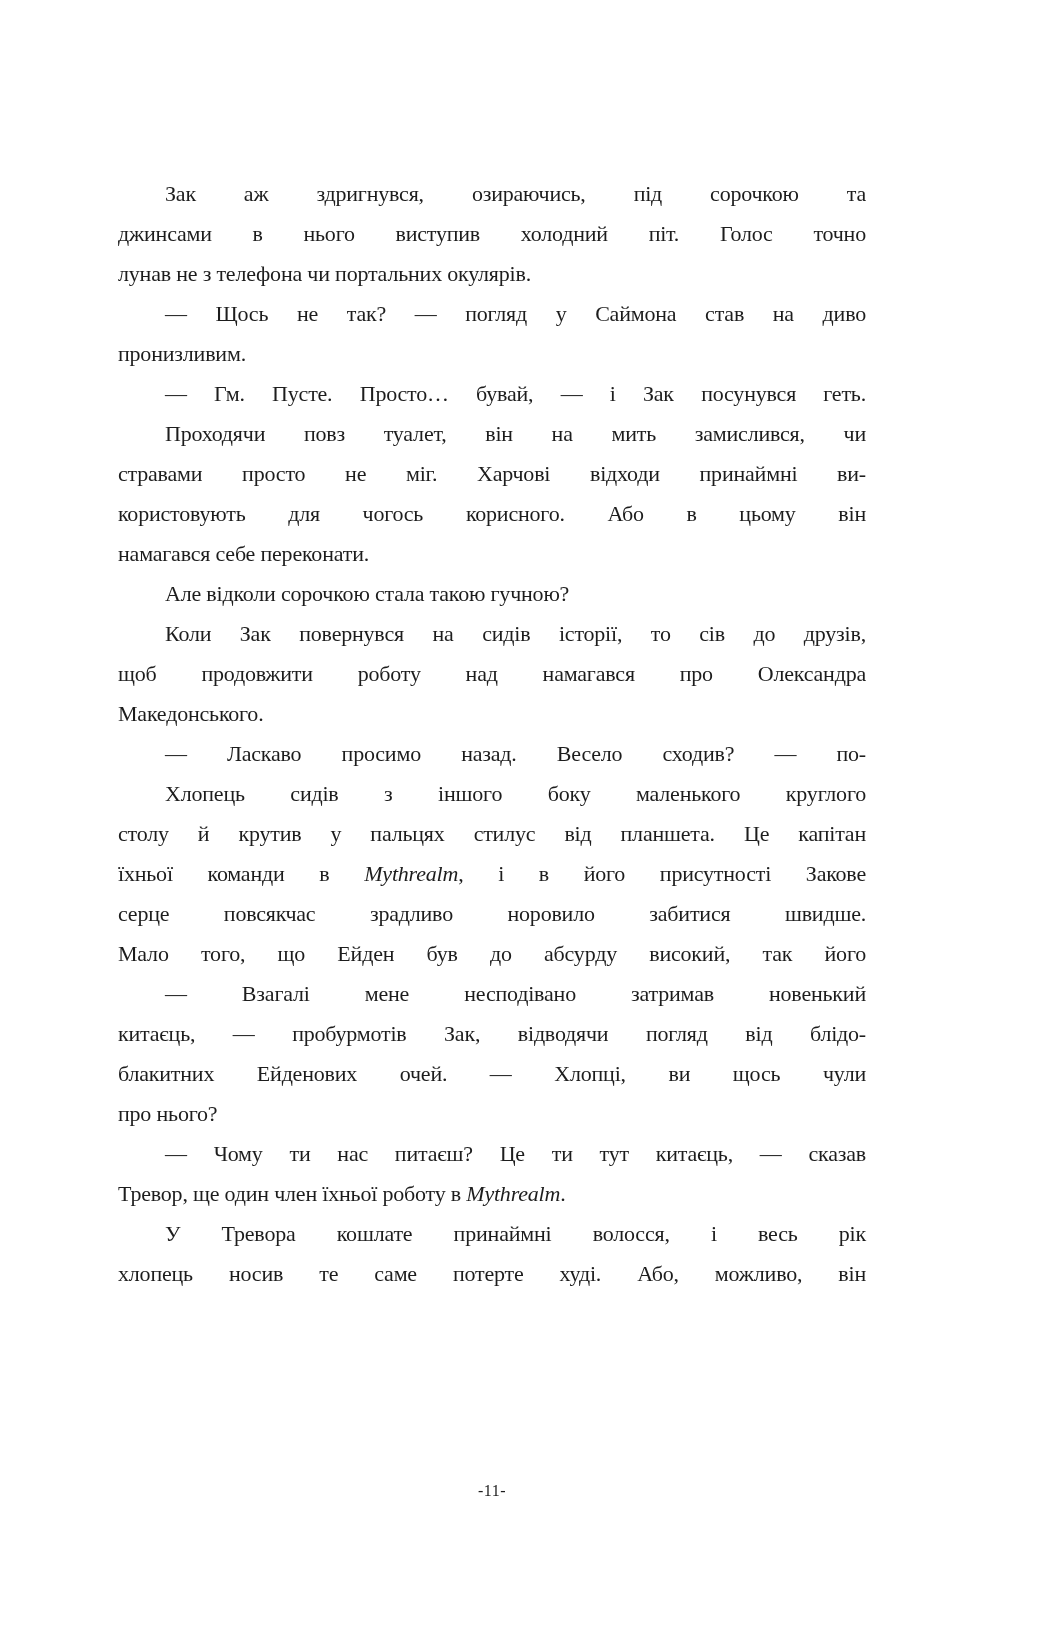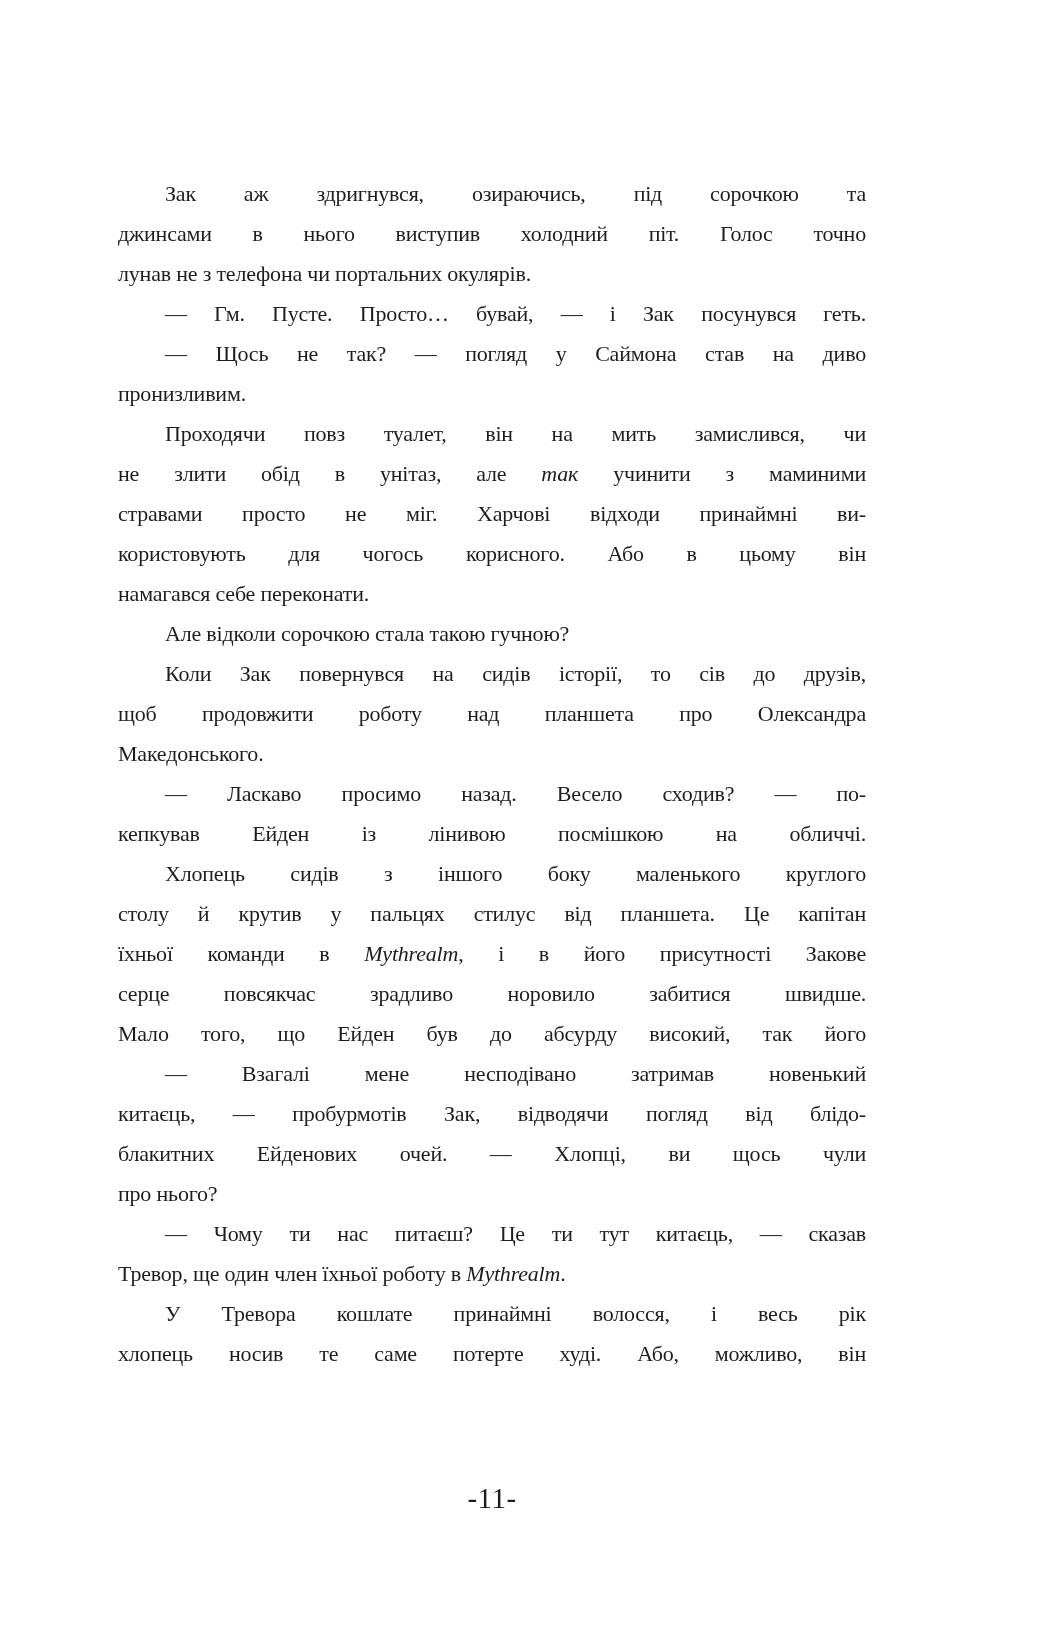--- a/index.html
+++ b/index.html
@@ -44,60 +44,58 @@
   }
   .line .it {
     font-style: italic;
   }
   .page-number {
     position: absolute;
     left: 118px;
     top: 1482px;
     width: 748px;
     text-align: center;
-    font-size: 29px;
+    font-size: 16px;
     letter-spacing: 0.5px;
     color: var(--ink);
   }
 </style>
 </head>
 <body>
 
 <div class="page">
   <div class="text-block" id="text-block">
       <div>
         <div class="line j i"><span>Зак аж здригнувся, озираючись, під сорочкою та</span></div>
         <div class="line j"><span>джинсами в нього виступив холодний піт. Голос точно</span></div>
         <div class="line"><span>лунав не з телефона чи портальних окулярів.</span></div>
       </div>
       <div>
-        <div class="line j i"><span>— Гм. Пусте. Просто… бувай, — і Зак посунувся геть.</span></div>
-      </div>
-      <div>
         <div class="line j i"><span>— Щось не так? — погляд у Саймона став на диво</span></div>
         <div class="line"><span>пронизливим.</span></div>
       </div>
       <div>
+        <div class="line j i"><span>— Гм. Пусте. Просто… бувай, — і Зак посунувся геть.</span></div>
+      </div>
+      <div>
         <div class="line j i"><span>Проходячи повз туалет, він на мить замислився, чи</span></div>
-        <div class="line j"><span>не злити обід в унітаз, але </span><span class="it">так</span><span> учинити з маминими</span></div>
         <div class="line j"><span>стравами просто не міг. Харчові відходи принаймні ви-</span></div>
         <div class="line j"><span>користовують для чогось корисного. Або в цьому він</span></div>
         <div class="line"><span>намагався себе переконати.</span></div>
       </div>
       <div>
         <div class="line i"><span>Але відколи сорочкою стала такою гучною?</span></div>
       </div>
       <div>
         <div class="line j i"><span>Коли Зак повернувся на сидів історії, то сів до друзів,</span></div>
-        <div class="line j"><span>щоб продовжити роботу над планшета про Олександра</span></div>
+        <div class="line j"><span>щоб продовжити роботу над намагався про Олександра</span></div>
         <div class="line"><span>Македонського.</span></div>
       </div>
       <div>
         <div class="line j i"><span>— Ласкаво просимо назад. Весело сходив? — по-</span></div>
-        <div class="line j"><span>кепкував Ейден із лінивою посмішкою на обличчі.</span></div>
       </div>
       <div>
         <div class="line j i"><span>Хлопець сидів з іншого боку маленького круглого</span></div>
         <div class="line j"><span>столу й крутив у пальцях стилус від планшета. Це капітан</span></div>
         <div class="line j"><span>їхньої команди в </span><span class="it">Mythrealm</span><span>, і в його присутності Закове</span></div>
         <div class="line j"><span>серце повсякчас зрадливо норовило забитися швидше.</span></div>
         <div class="line j"><span>Мало того, що Ейден був до абсурду високий, так його</span></div>
       </div>
       <div>
         <div class="line j i"><span>— Взагалі мене несподівано затримав новенький</span></div>

